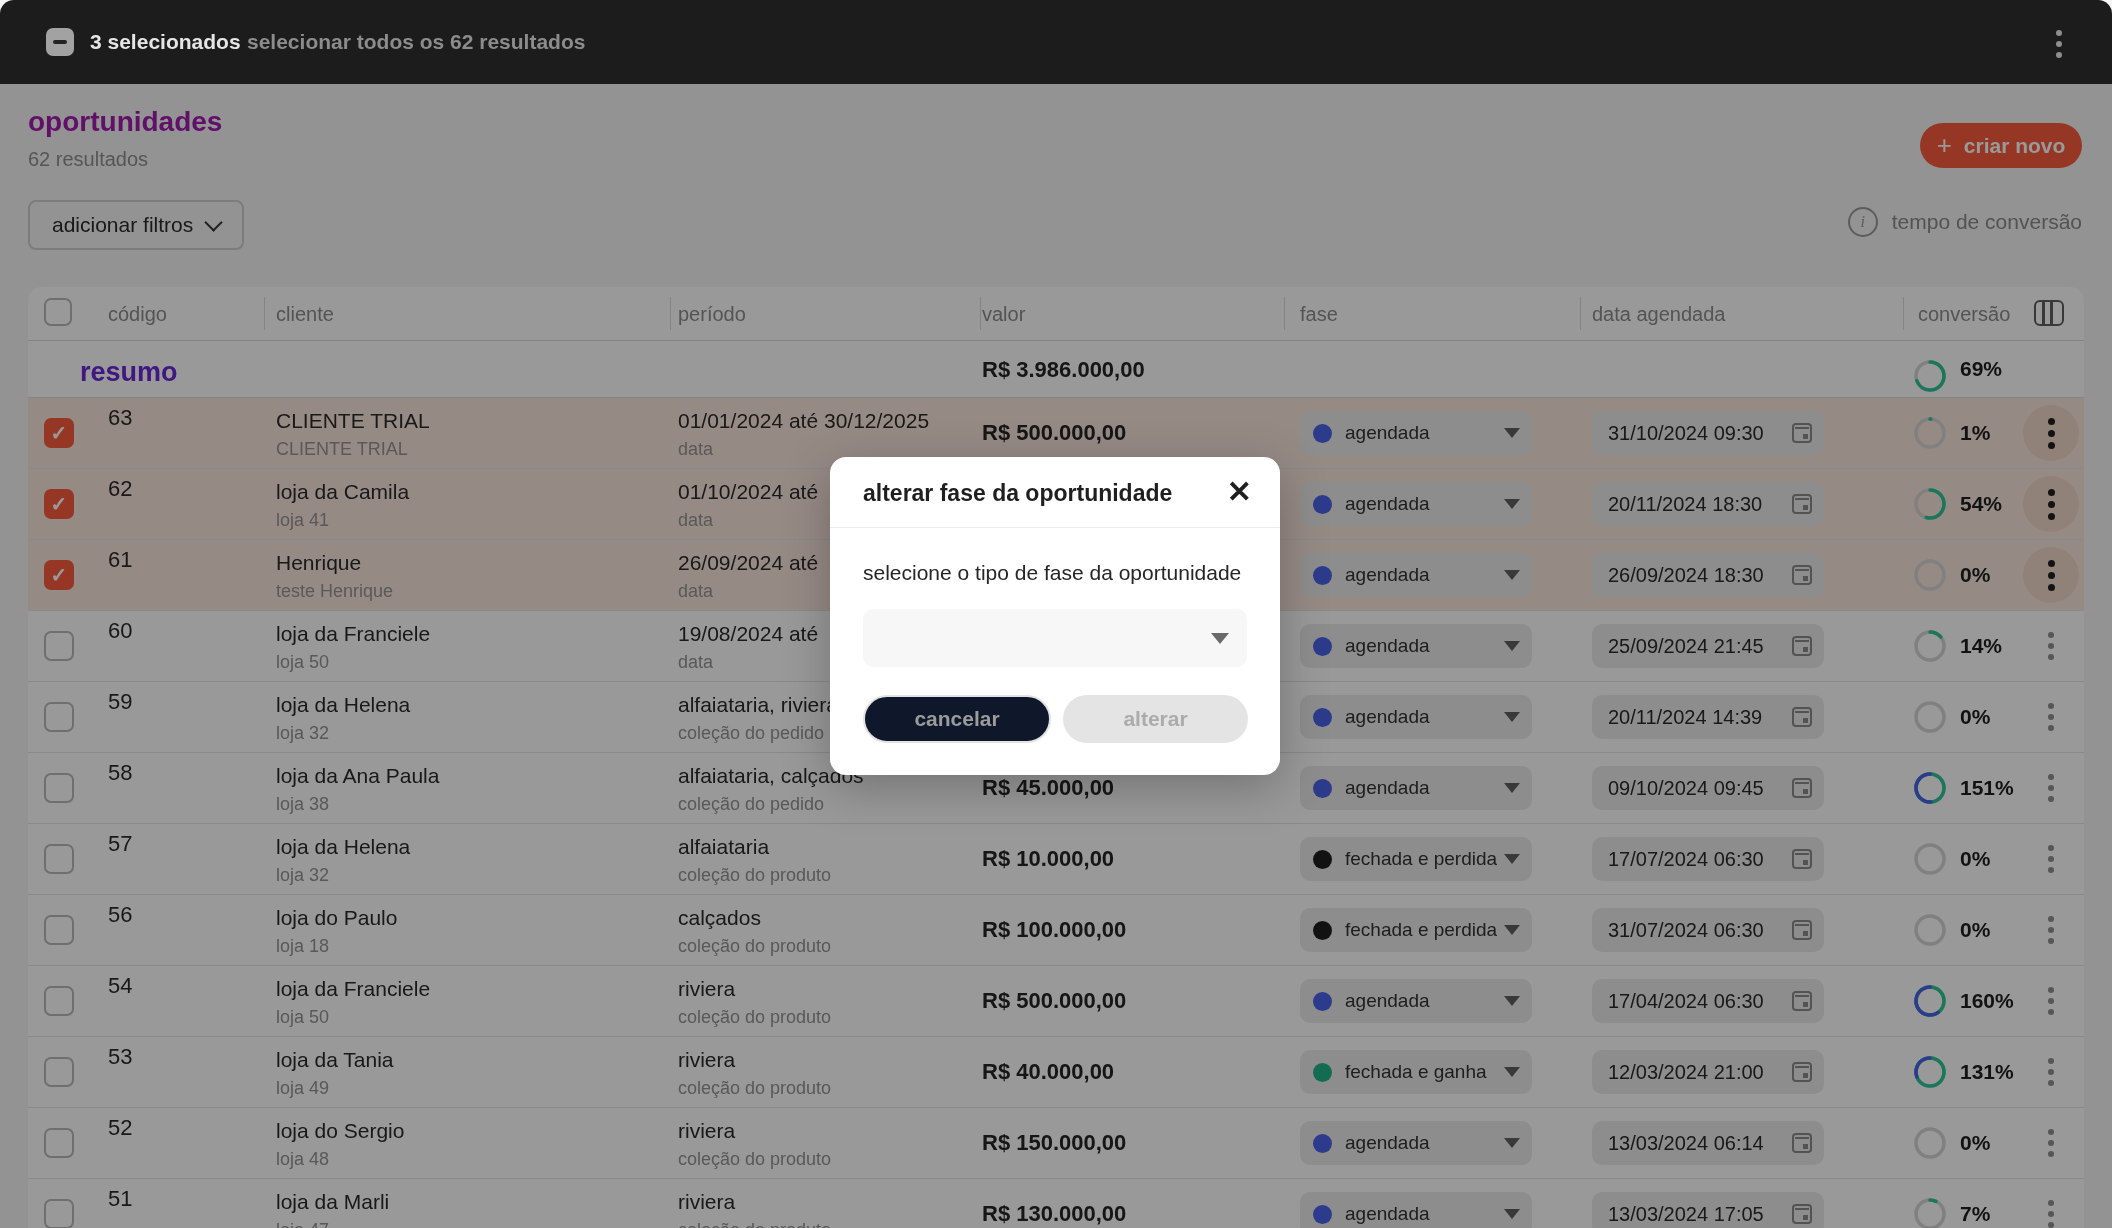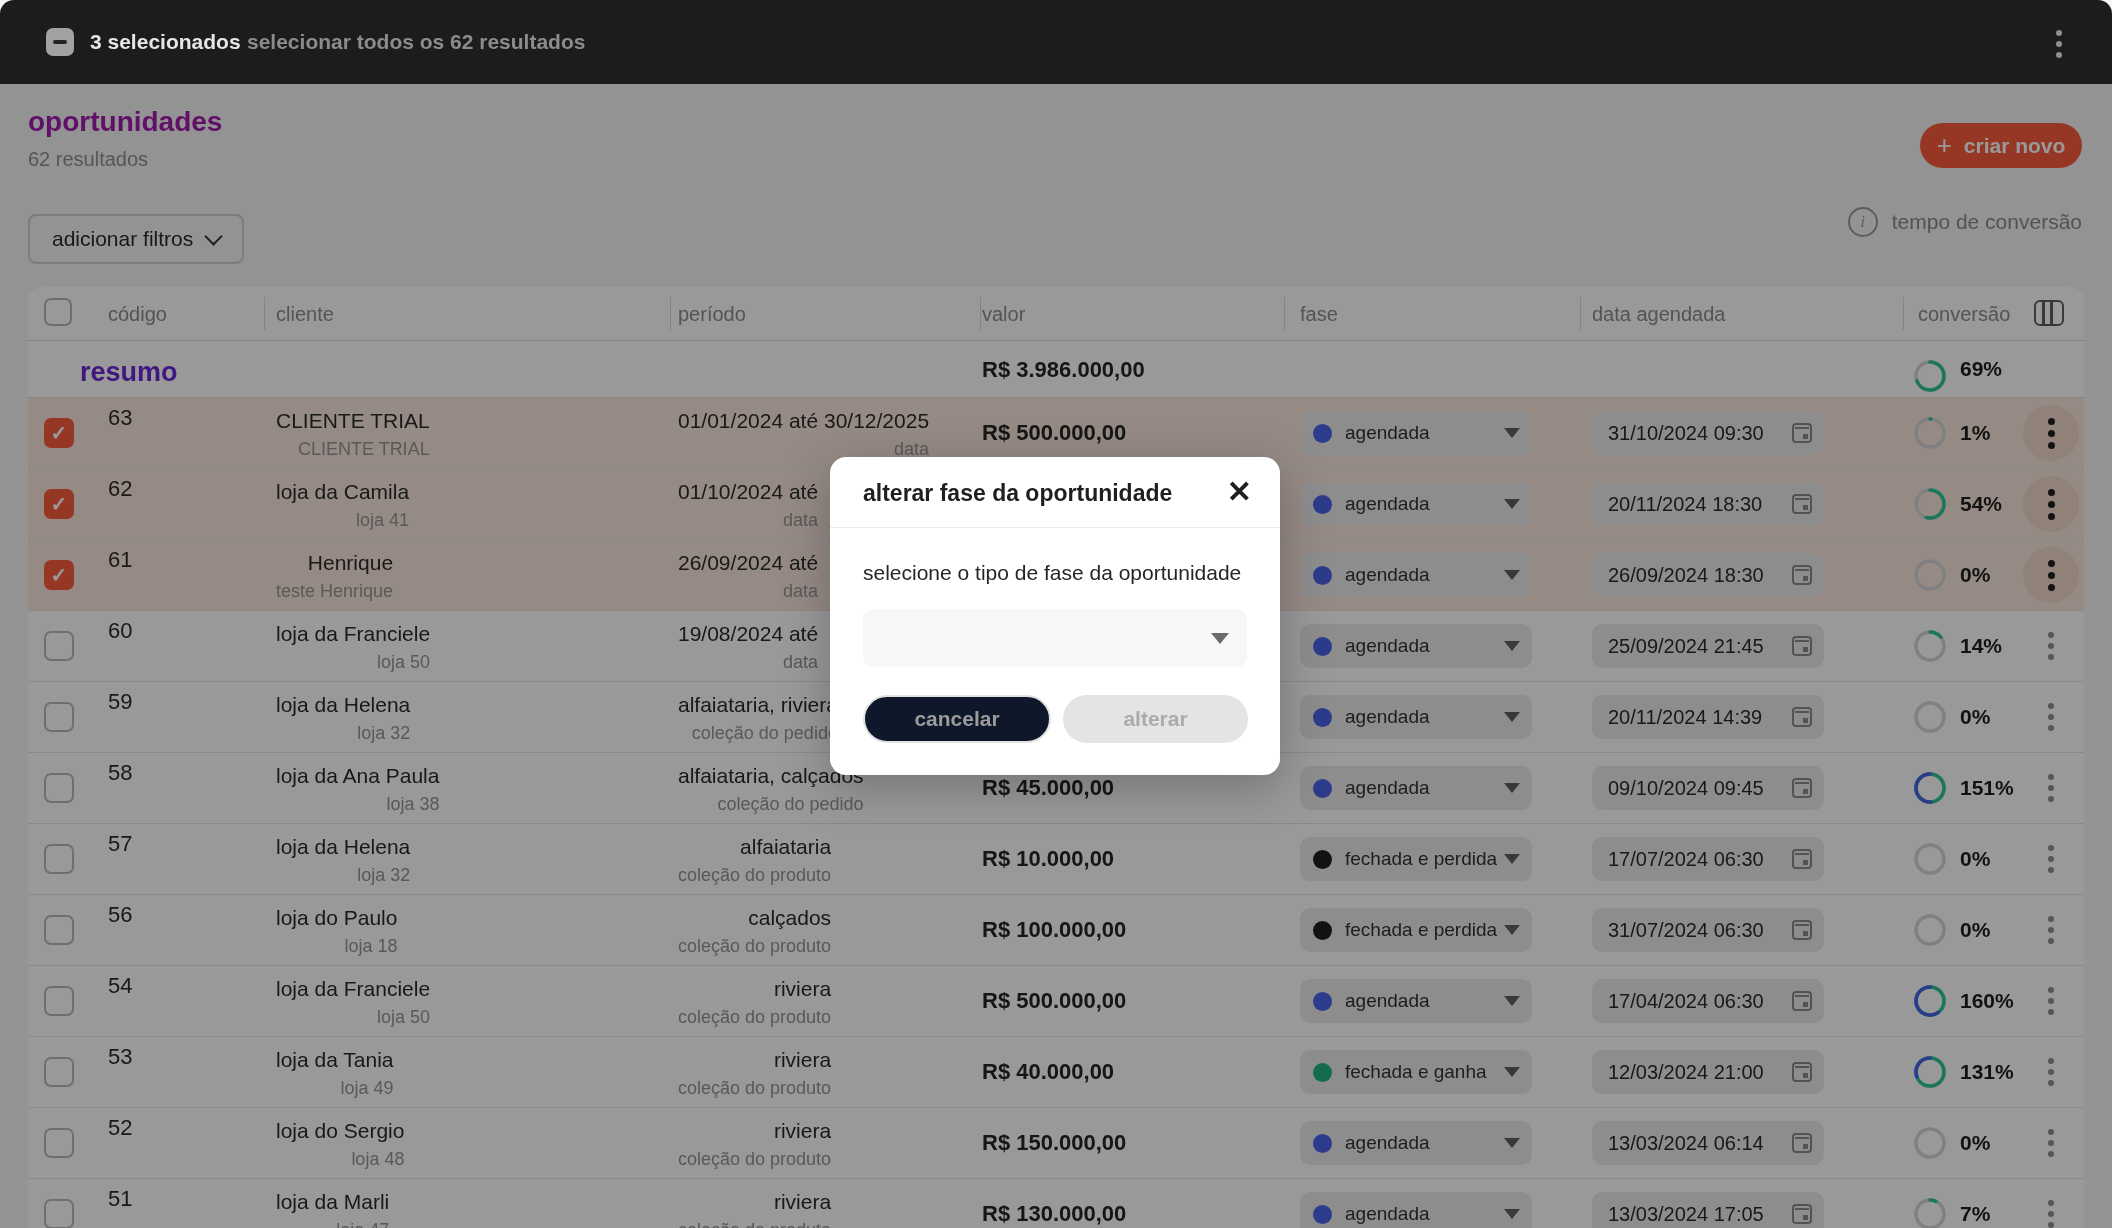--- a/index.html
+++ b/index.html
@@ -26,21 +26,21 @@
   
   .page-title{position:absolute;left:28px;top:106px;font-size:28px;font-weight:bold;color:#a21caf;}
   .page-sub{position:absolute;left:28px;top:148px;font-size:20px;color:#8f8f8f;}
   .btn-create{
     position:absolute;left:1920px;top:123px;width:162px;height:45px;border-radius:23px;
     background:#fb5d3e;color:#fff;display:flex;align-items:center;justify-content:center;gap:12px;
     font-size:21px;font-weight:bold;cursor:pointer;
   }
   .btn-create .plus{font-size:26px;font-weight:400;line-height:1;margin-top:-2px;}
   .btn-filters{
-    position:absolute;left:28px;top:214px;height:46px;padding:0 22px;border:2px solid #cfcfcf;border-radius:8px;
+    position:absolute;left:28px;top:200px;height:46px;padding:0 22px;border:2px solid #cfcfcf;border-radius:8px;
     display:flex;align-items:center;gap:14px;font-size:21px;color:#2b2b2b;background:transparent;cursor:pointer;
   }
   .chev{width:11px;height:11px;border-right:2.5px solid #3a3a3a;border-bottom:2.5px solid #3a3a3a;transform:rotate(45deg);margin-top:-5px;}
   .conv-time{position:absolute;right:30px;top:207px;display:flex;align-items:center;gap:14px;color:#8a8a8a;font-size:21px;}
   .info-ic{width:26px;height:26px;border-radius:50%;border:2px solid #9a9a9a;color:#9a9a9a;font-size:16px;display:flex;align-items:center;justify-content:center;font-family:"Liberation Serif",serif;font-style:italic;}
   
   .table{
     position:absolute;left:28px;top:287px;width:2056px;bottom:-20px;background:#fff;
     border-radius:14px 14px 0 0;
   }
@@ -53,21 +53,21 @@
   .cols-icon:before,.cols-icon:after{content:"";position:absolute;top:0;bottom:0;width:2.5px;background:#5f5f5f;}
   .cols-icon:before{left:6px;} .cols-icon:after{left:14px;}
   .summary{position:relative;height:56px;border-bottom:1px solid #dcdcdc;}
   .summary .s-label{position:absolute;left:52px;top:16px;font-size:27px;font-weight:bold;color:#6d28d9;}
   .summary .s-total{position:absolute;left:954px;top:16px;font-size:22px;font-weight:bold;color:#262626;}
   .row{position:relative;height:70px;border-bottom:1px solid #e4e4e4;background:#fff;}
   .row.selected{background:#fbe7de;}
   .row .cb{position:absolute;left:16px;top:20px;}
   .row .cb.checked{background:#fb5d3e;border:none;display:flex;align-items:center;justify-content:center;color:#fff;font-size:20px;font-weight:bold;}
   .c-cod{position:absolute;left:80px;top:7px;font-size:22px;color:#2b2b2b;}
-  .two{position:absolute;top:11px;text-align:right;} .two .m{font-size:21px;color:#2b2b2b;white-space:nowrap;}
+  .two{position:absolute;top:11px;} .two .m{font-size:21px;color:#2b2b2b;white-space:nowrap;}
   .two .s{font-size:18px;color:#949494;margin-top:6px;white-space:nowrap;}
   .c-cli{left:248px;max-width:390px;} .c-per{left:650px;max-width:300px;}
   .c-val{position:absolute;left:954px;top:22px;font-size:22px;font-weight:bold;color:#262626;white-space:nowrap;}
   .chip{
     position:absolute;left:1272px;top:13px;width:232px;height:44px;border-radius:10px;background:#ececec;
     display:flex;align-items:center;cursor:pointer;
   }
   .chip .dot{width:19px;height:19px;border-radius:50%;margin-left:13px;flex:0 0 auto;}
   .chip .lbl{font-size:19px;color:#333;margin-left:13px;white-space:nowrap;overflow:hidden;}
   .chip .caret{margin-left:auto;margin-right:12px;width:0;height:0;border-left:8px solid transparent;border-right:8px solid transparent;border-top:10px solid #5f5f5f;flex:0 0 auto;}

